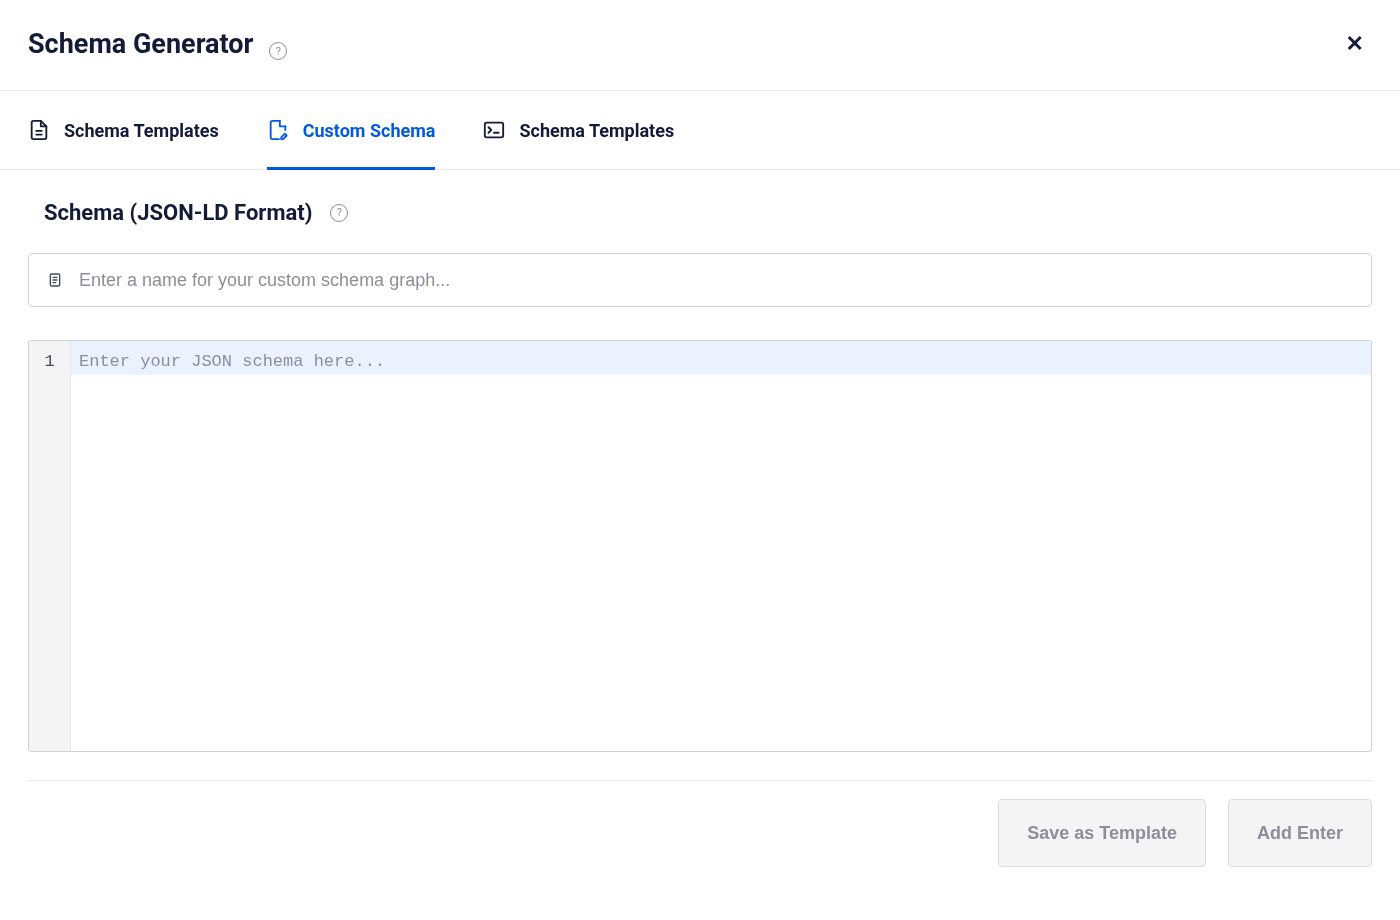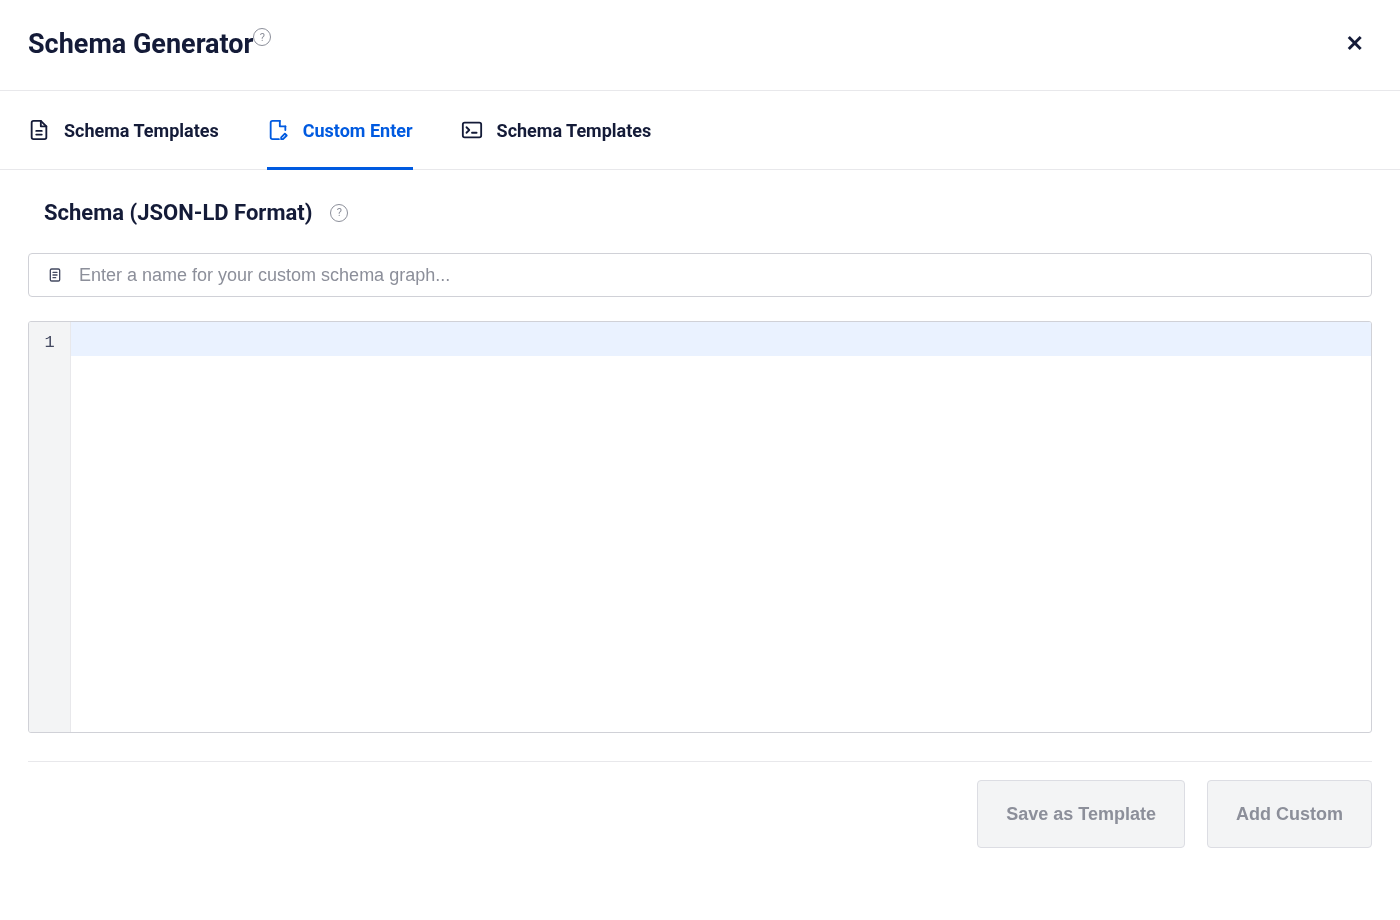--- a/index.html
+++ b/index.html
@@ -22,21 +22,22 @@
     
     .header {
       display: flex;
       align-items: center;
       justify-content: space-between;
       padding: 28px 28px 30px 28px;
       border-bottom: 1px solid #e8e8eb;
     }
     .header-left {
       display: flex;
-      align-items: flex-start;
+      align-items: flex-end;
+      gap: 16px;
     }
     .header-title {
       font-size: 27px;
       font-weight: 700;
       color: #141b38;
     }
     .help-circle {
       width: 18px;
       height: 18px;
       border-radius: 50%;
@@ -112,22 +113,22 @@
       margin-left: 16px;
     }
 
     .name-input-wrap {
       display: flex;
       align-items: center;
       gap: 16px;
       border: 1px solid #d0d1d7;
       border-radius: 4px;
       padding: 0 18px;
-      height: 44px;
-      margin-bottom: 24px;
+      height: 54px;
+      margin-bottom: 33px;
     }
     .name-input-wrap .input-icon {
       width: 16px;
       height: 16px;
       display: inline-flex;
     }
     .name-input {
       flex: 1;
       border: none;
       outline: none;
@@ -240,21 +241,21 @@
     </div>
     <div class="tab active">
       <span class="tab-icon">
         <svg width="22" height="22" viewBox="0 0 24 24" fill="none" stroke-width="2" stroke-linecap="round" stroke-linejoin="round">
           <path d="M14 2H6a2 2 0 0 0-2 2v16a2 2 0 0 0 2 2h7"></path>
           <polyline points="14 2 14 8 20 8"></polyline>
           <path d="M20 8v4"></path>
           <path d="M17.5 22l4-4-2-2-4 4v2h2z"></path>
         </svg>
       </span>
-      <span>Custom Enter</span>
+      <span>Custom Schema</span>
     </div>
     <div class="tab">
       <span class="tab-icon">
         <svg width="22" height="22" viewBox="0 0 24 24" fill="none" stroke-width="2" stroke-linecap="round" stroke-linejoin="round">
           <rect x="2" y="4" width="20" height="16" rx="2"></rect>
           <polyline points="6 9 9 12 6 15"></polyline>
           <line x1="12" y1="15" x2="17" y2="15"></line>
         </svg>
       </span>
       <span>Schema Templates</span>
@@ -278,23 +279,24 @@
       </span>
       <input class="name-input" type="text" placeholder="Enter a name for your custom schema graph..." style="">
     </div>
 
     <div class="editor">
       <div class="gutter">
         <div class="gutter-line">1</div>
       </div>
       <div class="code-area">
         <div class="code-current-line"></div>
+        <div class="code-placeholder">Enter your JSON schema here...</div>
         <textarea class="code-textarea" spellcheck="false" style=""></textarea>
       </div>
     </div>
 
     <div class="footer">
       <button class="btn">Save as Template</button>
-      <button class="btn">Add Custom</button>
+      <button class="btn">Add Enter</button>
     </div>
   </div>
 
 </div>
 
 </body></html>

